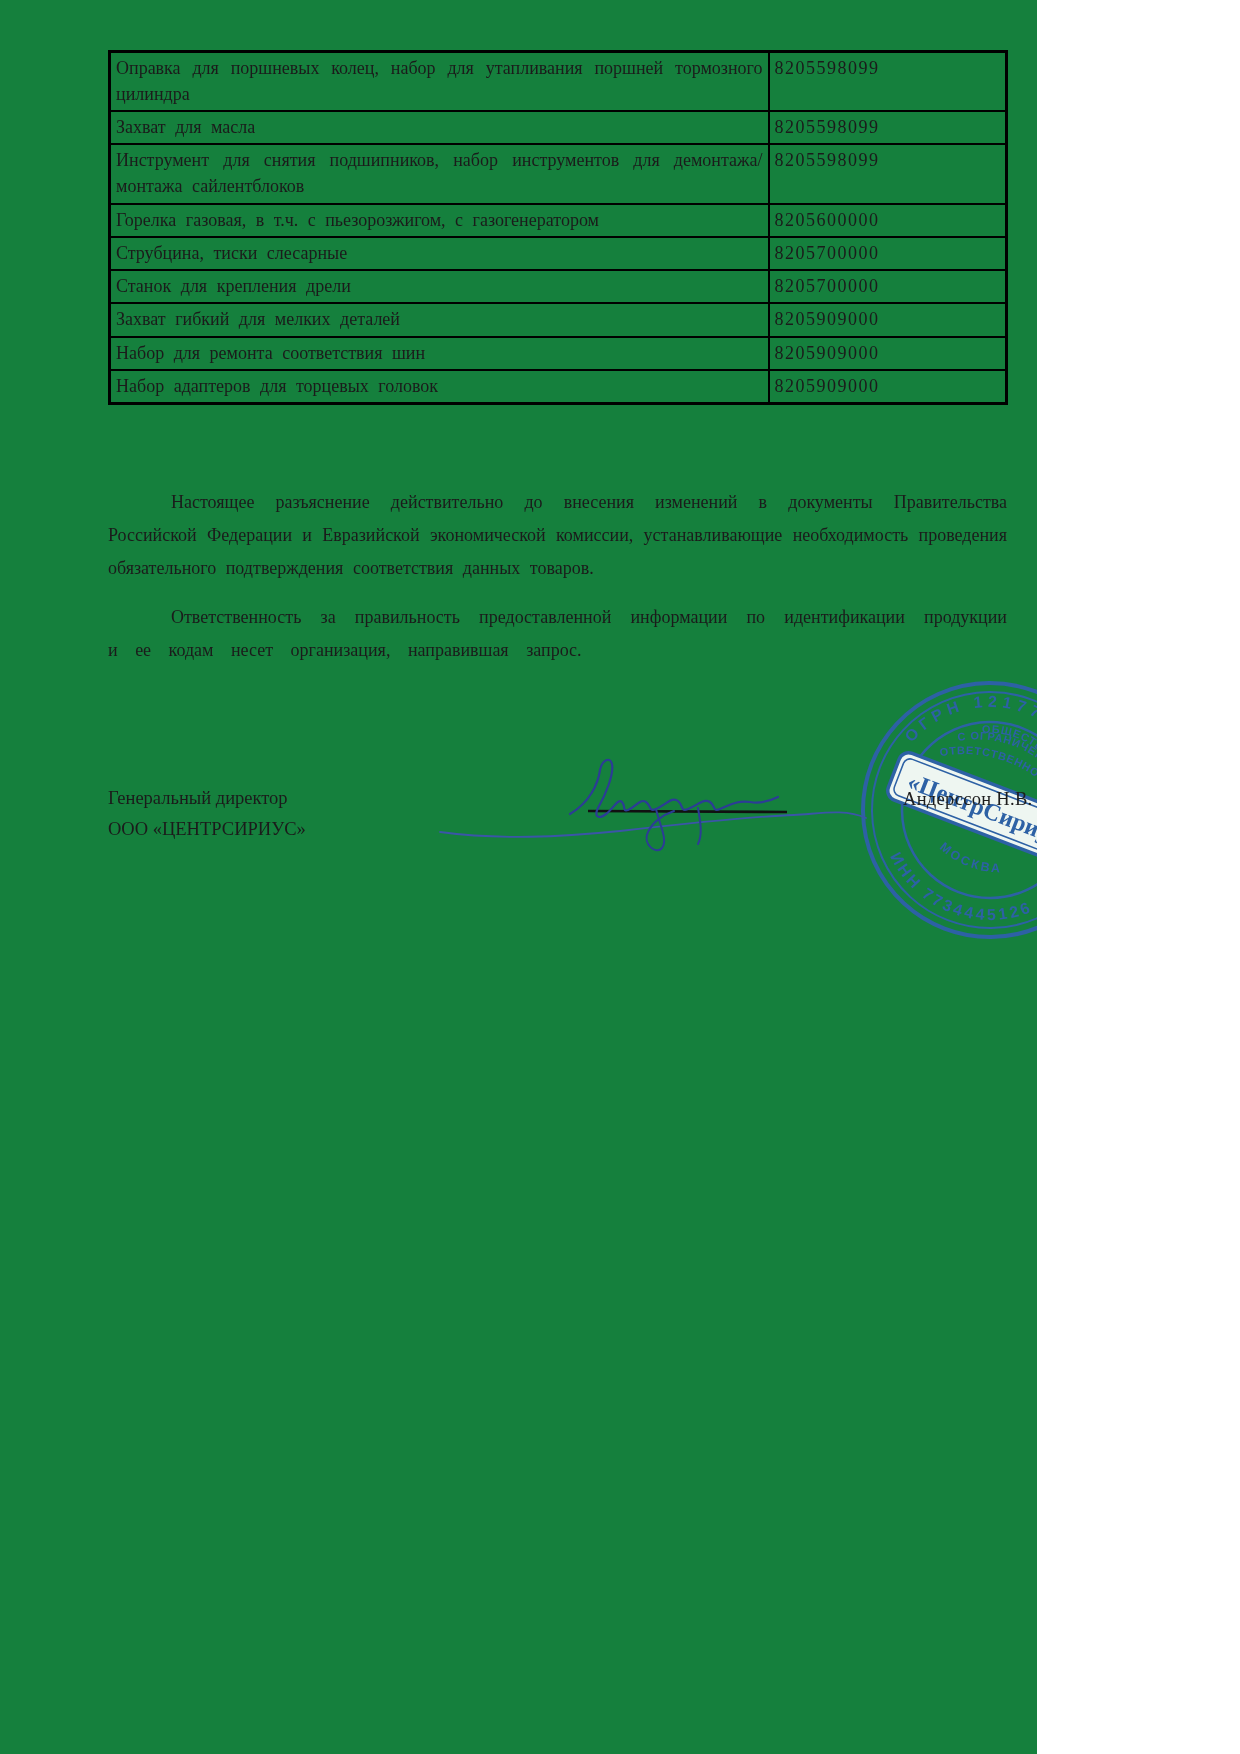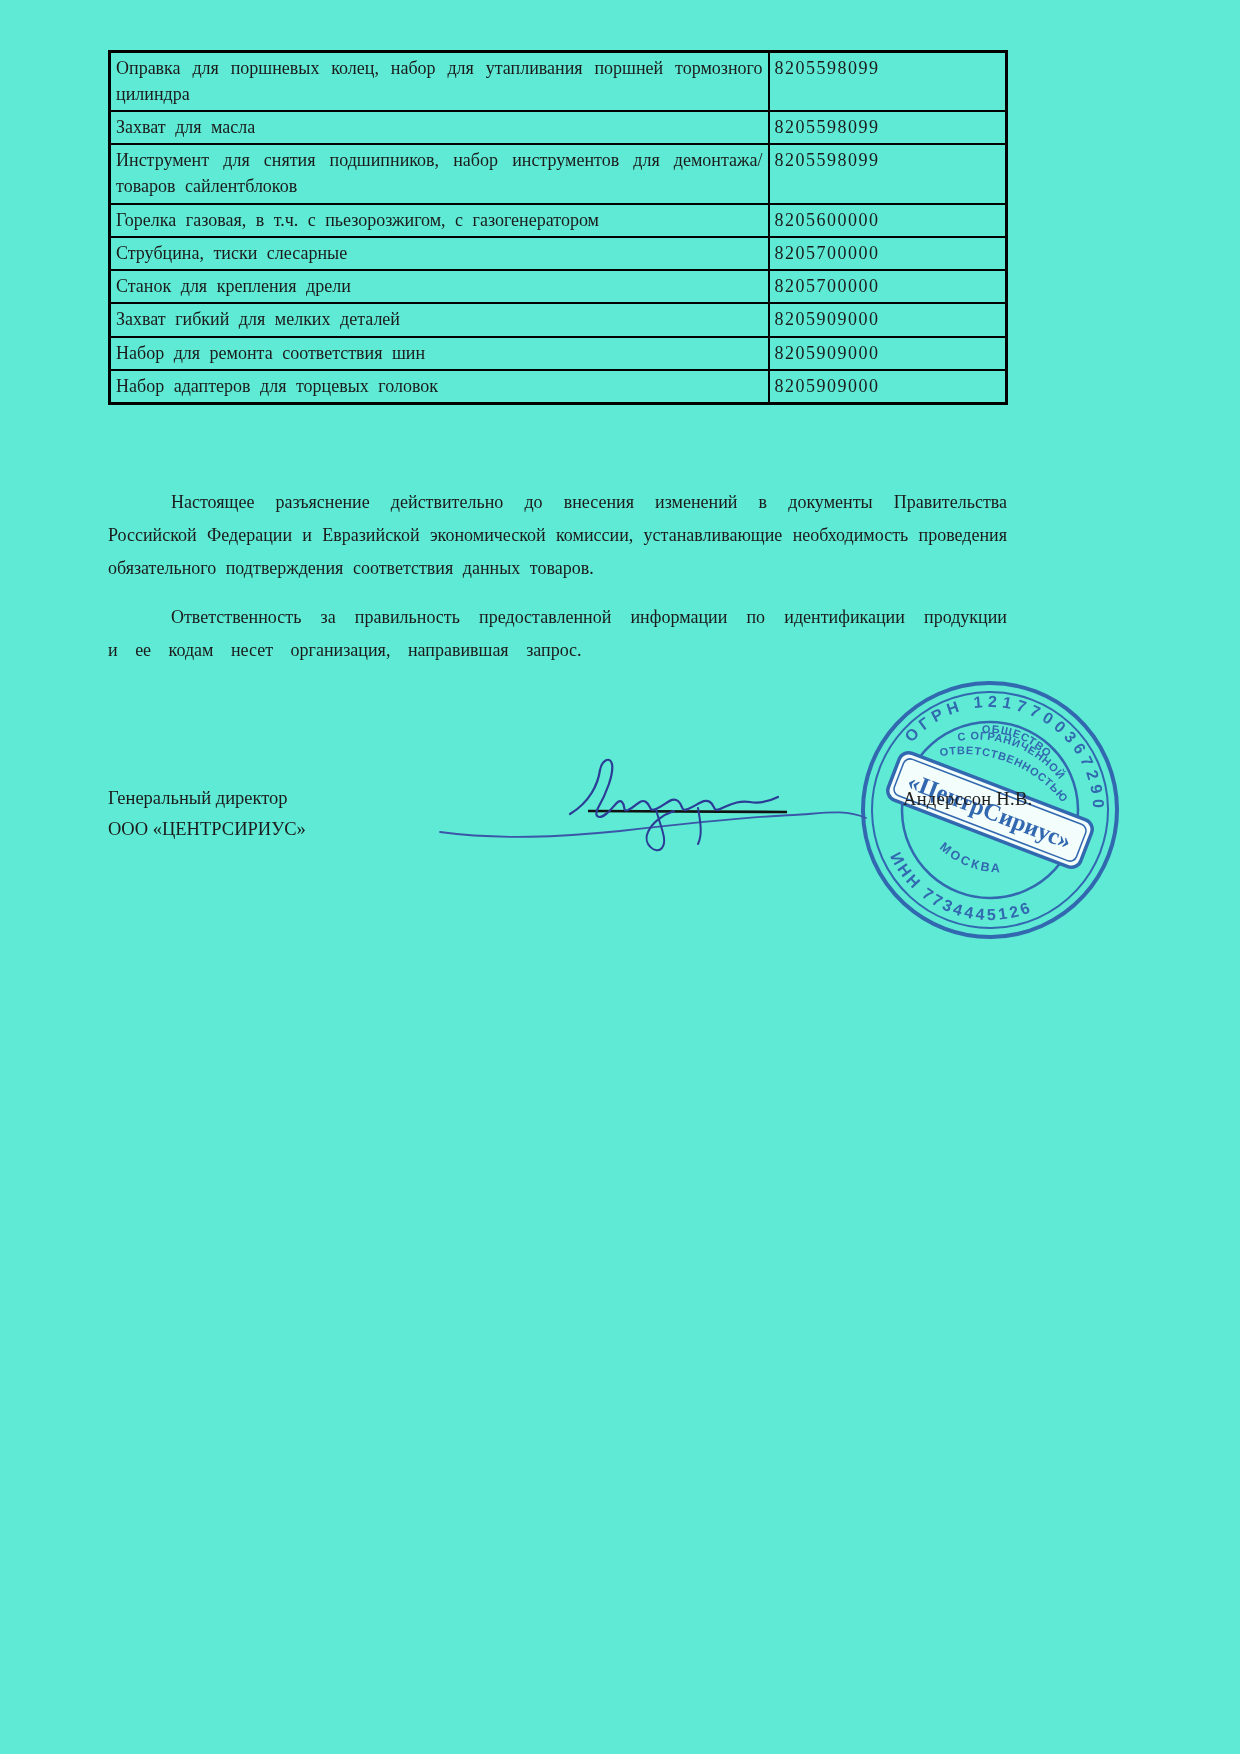--- a/index.html
+++ b/index.html
@@ -1,17 +1,17 @@
 <!DOCTYPE html>
 <html><head>
 <meta charset="utf-8">
 <style>
   html,body { margin:0; padding:0; background:#ffffff; }
   .page {
-    position:relative; width:1240px; height:1754px; background:#5eead4;
+    position:relative; width:1037px; height:1754px; background:#15803d;
     font-family:"Liberation Serif", serif; color:#1b1b1b; overflow:hidden;
   }
   
   .codes-table {
     position:absolute; left:108px; top:50px; width:897px;
     border-collapse:collapse; table-layout:fixed;
     border:3px solid #000;
   }
   .codes-table col.c1 { width:659px; }
   .codes-table col.c2 { width:238px; }
@@ -54,21 +54,21 @@
     <tbody>
       <tr style="height:56px">
         <td class="name-cell">Оправка для поршневых колец, набор для утапливания поршней тормозного цилиндра</td>
         <td class="code-cell">8205598099</td>
       </tr>
       <tr style="height:30px">
         <td class="name-cell">Захват для масла</td>
         <td class="code-cell">8205598099</td>
       </tr>
       <tr style="height:60px">
-        <td class="name-cell">Инструмент для снятия подшипников, набор инструментов для демонтажа/товаров сайлентблоков</td>
+        <td class="name-cell">Инструмент для снятия подшипников, набор инструментов для демонтажа/монтажа сайлентблоков</td>
         <td class="code-cell">8205598099</td>
       </tr>
       <tr style="height:32px">
         <td class="name-cell">Горелка газовая, в т.ч. с пьезорозжигом, с газогенератором</td>
         <td class="code-cell">8205600000</td>
       </tr>
       <tr style="height:33px">
         <td class="name-cell">Струбцина, тиски слесарные</td>
         <td class="code-cell">8205700000</td>
       </tr>

